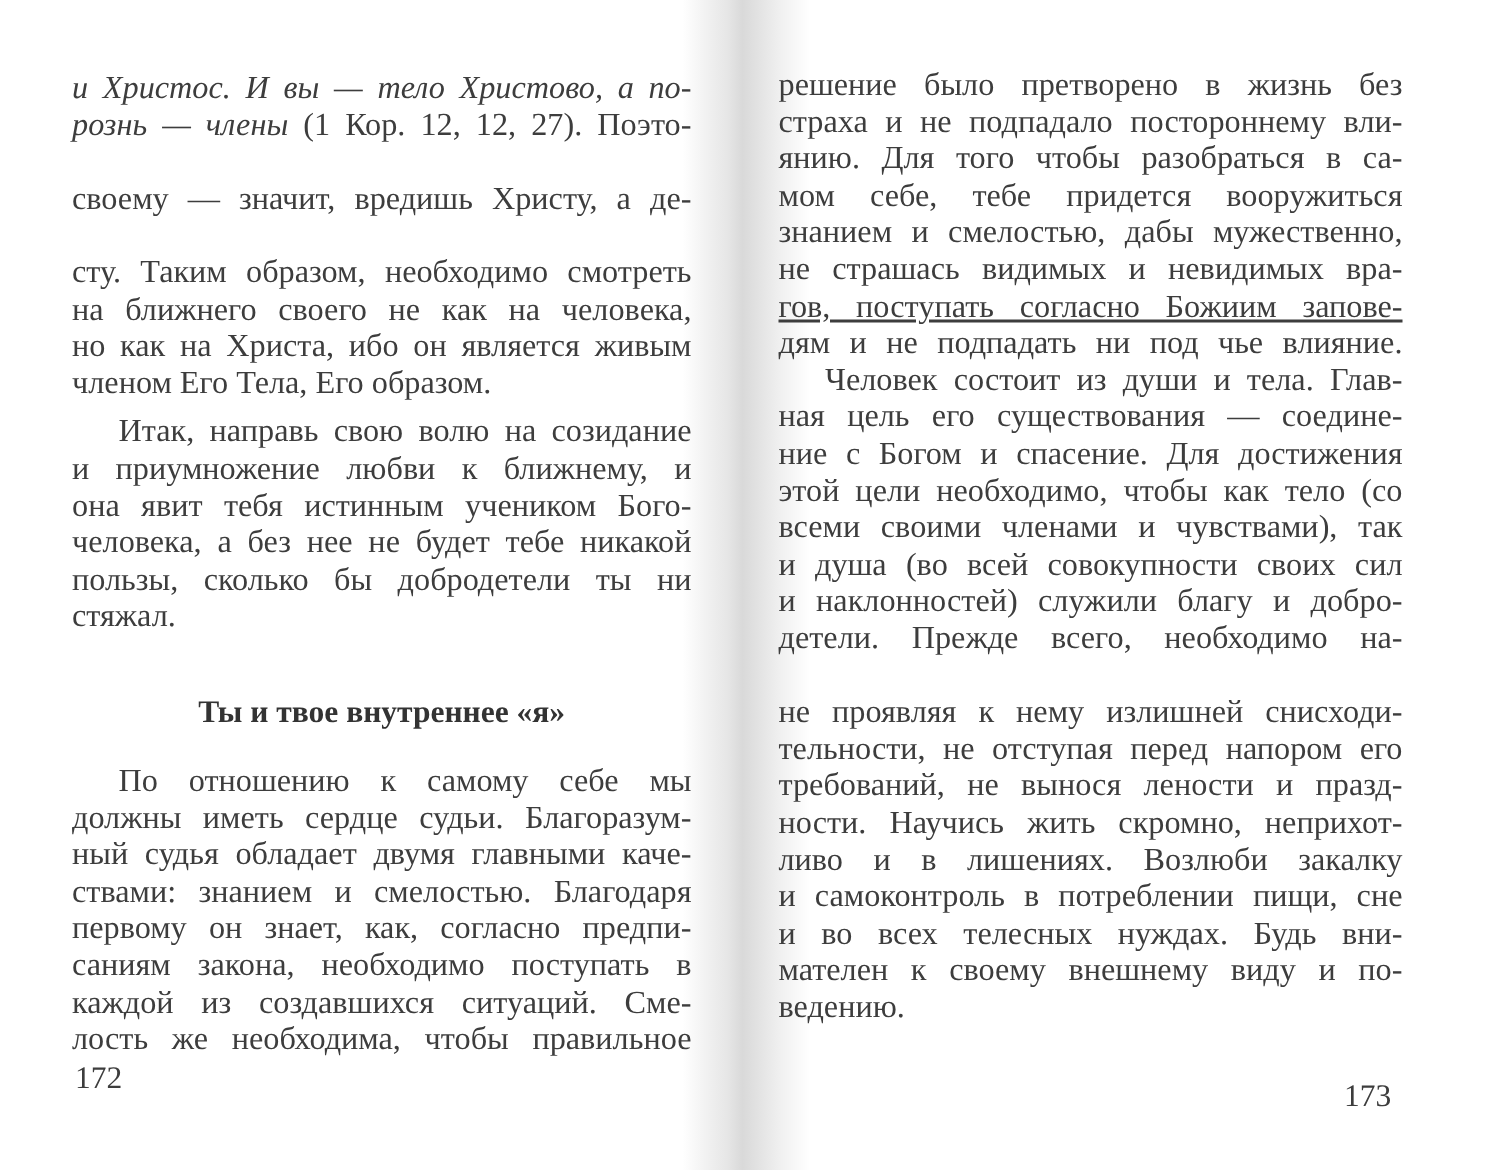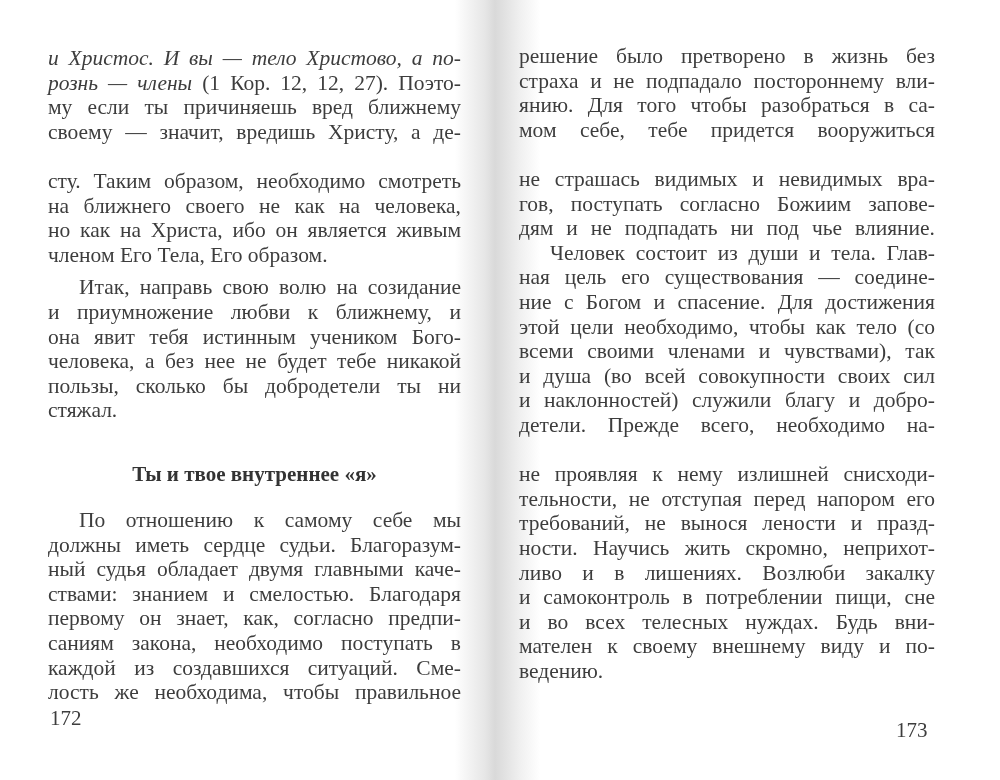--- a/index.html
+++ b/index.html
@@ -42,21 +42,20 @@
 </style>
 </head>
 <body>
 
 <div class="spread">
   <div class="page left" id="left-page">
     <div class="heading" style="top:462px;">Ты и твое внутреннее «я»</div>
     <div class="pnum" style="left:50px; top:706px;">172</div>
   <div class="line" style="top: 46px;"><span class="it">и Христос. И вы — тело Христово, а по-</span></div>
       <div class="line" style="top: 70.6px;"><span class="it">рознь — члены</span><span> (1 Кор. 12, 12, 27). Поэто-</span></div>
-      <div class="line" style="top: 95.2px;"><span>му если ты причиняешь вред ближнему</span></div>
       <div class="line" style="top: 119.8px;"><span>своему — значит, вредишь Христу, а де-</span></div>
       <div class="line" style="top: 169px;"><span>сту. Таким образом, необходимо смотреть</span></div>
       <div class="line" style="top: 193.6px;"><span>на ближнего своего не как на человека,</span></div>
       <div class="line" style="top: 218.2px;"><span>но как на Христа, ибо он является живым</span></div>
       <div class="line last" style="top: 242.8px;"><span>членом Его Тела, Его образом.</span></div>
       <div class="line indent" style="top: 275.4px;"><span>Итак, направь свою волю на созидание</span></div>
       <div class="line" style="top: 300px;"><span>и приумножение любви к ближнему, и</span></div>
       <div class="line" style="top: 324.6px;"><span>она явит тебя истинным учеником Бого-</span></div>
       <div class="line" style="top: 349.2px;"><span>человека, а без нее не будет тебе никакой</span></div>
       <div class="line" style="top: 373.8px;"><span>пользы, сколько бы добродетели ты ни</span></div>
@@ -69,22 +68,23 @@
       <div class="line" style="top: 631px;"><span>саниям закона, необходимо поступать в</span></div>
       <div class="line" style="top: 655.6px;"><span>каждой из создавшихся ситуаций. Сме-</span></div>
       <div class="line" style="top: 680.2px;"><span>лость же необходима, чтобы правильное</span></div>
     </div>
   <div class="page right" id="right-page">
     <div class="pnum" style="left:396px; top:718px;">173</div>
   <div class="line" style="top: 44px;">решение было претворено в жизнь без</div>
       <div class="line" style="top: 68.6px;">страха и не подпадало постороннему вли-</div>
       <div class="line" style="top: 93.2px;">янию. Для того чтобы разобраться в са-</div>
       <div class="line" style="top: 117.8px;">мом себе, тебе придется вооружиться</div>
+      <div class="line" style="top: 142.4px;">знанием и смелостью, дабы мужественно,</div>
       <div class="line" style="top: 167px;">не страшась видимых и невидимых вра-</div>
-      <div class="line" style="top: 191.6px;">гов, поступать согласно Божиим запове-</div>
+      <div class="line" style="top: 191.6px; text-decoration: underline;">гов, поступать согласно Божиим запове-</div>
       <div class="line" style="top: 216.2px;">дям и не подпадать ни под чье влияние.</div>
       <div class="line indent" style="top: 240.8px;">Человек состоит из души и тела. Глав-</div>
       <div class="line" style="top: 265.4px;">ная цель его существования — соедине-</div>
       <div class="line" style="top: 290px;">ние с Богом и спасение. Для достижения</div>
       <div class="line" style="top: 314.6px;">этой цели необходимо, чтобы как тело (со</div>
       <div class="line" style="top: 339.2px;">всеми своими членами и чувствами), так</div>
       <div class="line" style="top: 363.8px;">и душа (во всей совокупности своих сил</div>
       <div class="line" style="top: 388.4px;">и наклонностей) служили благу и добро-</div>
       <div class="line" style="top: 413px;">детели. Прежде всего, необходимо на-</div>
       <div class="line" style="top: 462.2px;">не проявляя к нему излишней снисходи-</div>

